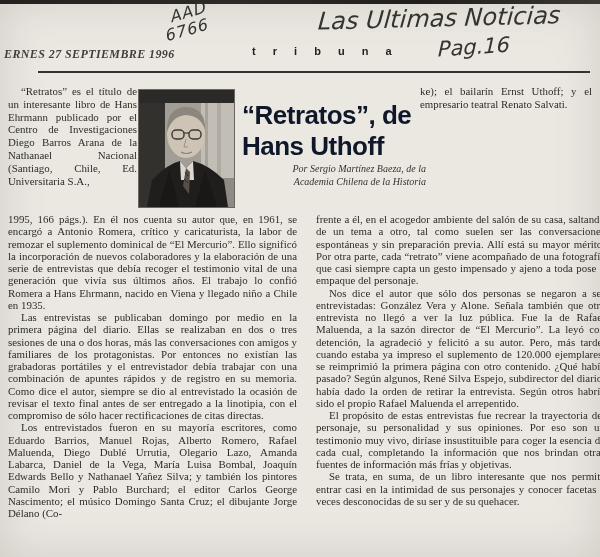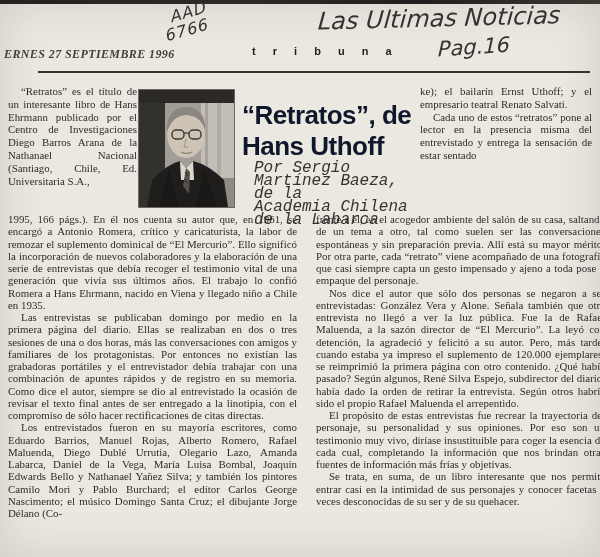--- a/index.html
+++ b/index.html
@@ -66,22 +66,22 @@
     position:absolute;left:138px;top:89px;width:95px;height:117px;
     border:1px solid #6b675f;background:#8f8b84;
   }
   .headline{
     position:absolute;left:242px;top:80px;width:180px;
     font-family:"Liberation Sans", sans-serif;font-weight:bold;
     font-size:26px;line-height:31px;letter-spacing:-.5px;color:#0f172a;margin-top:20px;
   }
   .byline{
     position:absolute;left:254px;top:162px;width:172px;
-    font-family:Liberation Mono, monospace;font-style:italic;
-    font-size:16px;line-height:13px;color:#35332d;
+    font-family:Liberation Serif, serif;font-style:italic;
+    font-size:10px;line-height:13px;color:#35332d;text-align:right;
   }
   .col-right-top{
     position:absolute;left:420px;top:85px;width:172px;height:128px;
     line-height:12.8px;overflow:hidden;
   }
   .col-main-left{
     position:absolute;left:8px;top:213px;width:289px;height:340px;
     overflow:hidden;
     font-family:Liberation Serif, serif;
   }
@@ -144,26 +144,25 @@
     </svg>
   </div>
 
   <div class="headline">
     <div>“Retratos”, de</div>
     <div>Hans Uthoff</div>
   </div>
 
   <div class="byline">
     <div>Por Sergio Martínez Baeza, de la</div>
-    <div>Academia Chilena de la Labarca</div>
+    <div>Academia Chilena de la Historia</div>
   </div>
 
   <div class="bodytext col-right-top">
     <p>ke); el bailarín Ernst Uthoff; y el empresario teatral Renato Salvati.</p>
-    <p class="ind">Cada uno de estos “retratos” pone al lector en la presencia misma del entrevistado y entrega la sensación de estar sentado</p>
   </div>
 
   <div class="bodytext col-main-left">
     <p>1995, 166 págs.). En él nos cuenta su autor que, en 1961, se encargó a Antonio Romera, crítico y caricaturista, la labor de remozar el suplemento dominical de “El Mercurio”. Ello significó la incorporación de nuevos colaboradores y la elaboración de una serie de entrevistas que debía recoger el testimonio vital de una generación que vivía sus últimos años. El trabajo lo confió Romera a Hans Ehrmann, nacido en Viena y llegado niño a Chile en 1935.</p>
     <p class="ind">Las entrevistas se publicaban domingo por medio en la primera página del diario. Ellas se realizaban en dos o tres sesiones de una o dos horas, más las conversaciones con amigos y familiares de los protagonistas. Por entonces no existían las grabadoras portátiles y el entrevistador debía trabajar con una combinación de apuntes rápidos y de registro en su memoria. Como dice el autor, siempre se dio al entrevistado la ocasión de revisar el texto final antes de ser entregado a la linotipia, con el compromiso de sólo hacer rectificaciones de citas directas.</p>
     <p class="ind">Los entrevistados fueron en su mayoría escritores, como Eduardo Barrios, Manuel Rojas, Alberto Romero, Rafael Maluenda, Diego Dublé Urrutia, Olegario Lazo, Amanda Labarca, Daniel de la Vega, María Luisa Bombal, Joaquín Edwards Bello y Nathanael Yañez Silva; y también los pintores Camilo Mori y Pablo Burchard; el editor Carlos George Nascimento; el músico Domingo Santa Cruz; el dibujante Jorge Délano (Co-</p>
   </div>
 
   <div class="bodytext col-main-right">
     <p>frente a él, en el acogedor ambiente del salón de su casa, saltando de un tema a otro, tal como suelen ser las conversaciones espontáneas y sin preparación previa. Allí está su mayor mérito. Por otra parte, cada “retrato” viene acompañado de una fotografía que casi siempre capta un gesto impensado y ajeno a toda pose o empaque del personaje.</p>

